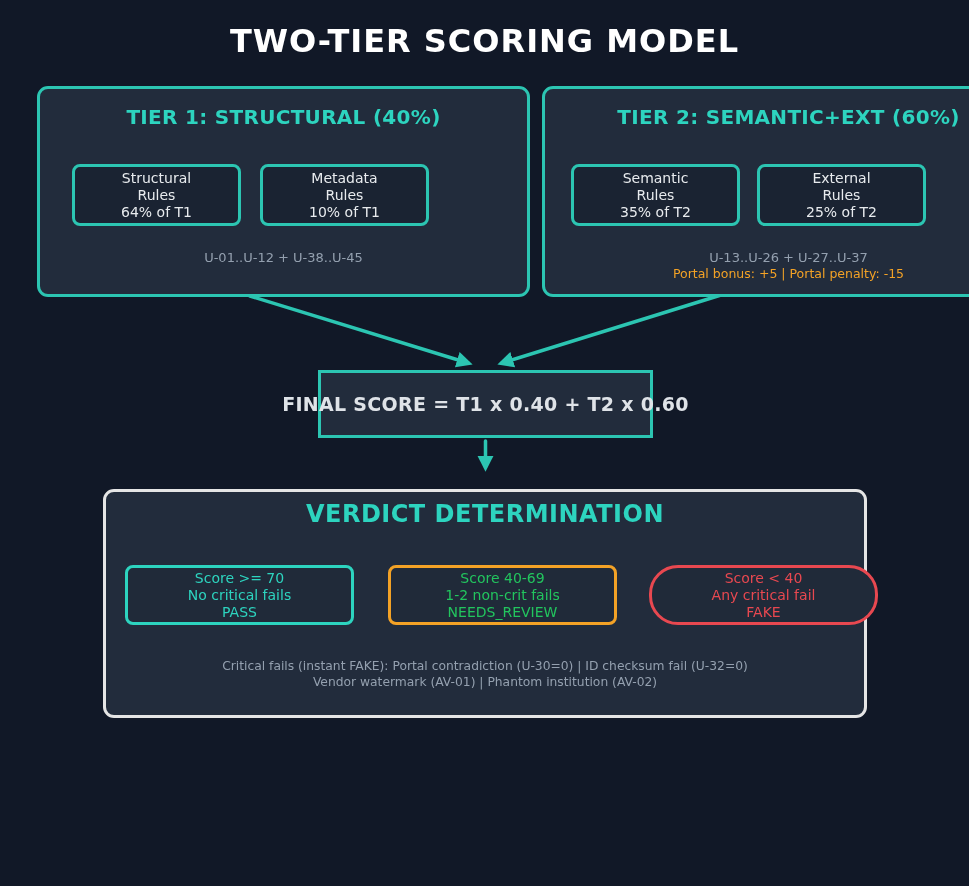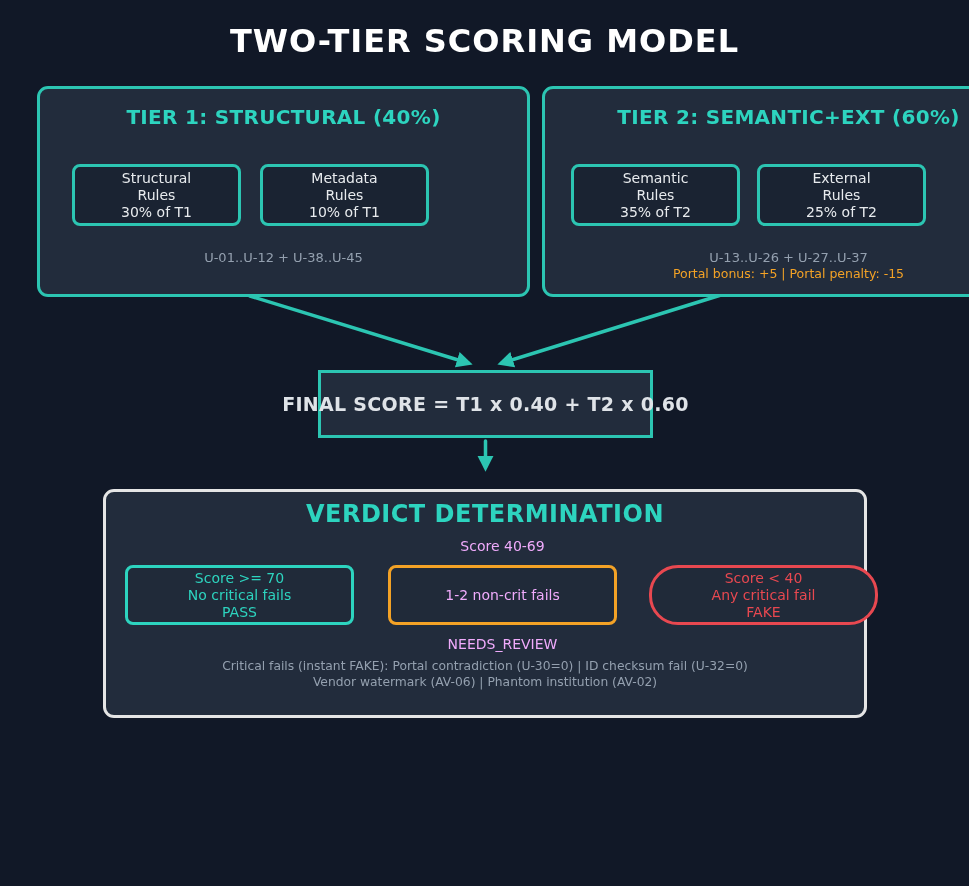--- a/index.html
+++ b/index.html
@@ -87,21 +87,21 @@
     <line x1="250" y1="296" x2="468" y2="363" marker-end="url(#ah)"></line>
     <line x1="721" y1="295" x2="502" y2="363" marker-end="url(#ah)"></line>
     <line x1="485.5" y1="441" x2="485.5" y2="467" marker-end="url(#ah)"></line>
   </svg>
 
   <section class="tier-box tier1">
     <h2 class="tier-heading">TIER 1: STRUCTURAL (40%)</h2>
     <div class="rule-box rb-a">
       <span>Structural</span>
       <span>Rules</span>
-      <span>30% of T1</span>
+      <span>64% of T1</span>
     </div>
     <div class="rule-box rb-b">
       <span>Metadata</span>
       <span>Rules</span>
       <span>10% of T1</span>
     </div>
     <div class="tier-note">U-01..U-12 + U-38..U-45</div>
   </section>
 
   <section class="tier-box tier2">
@@ -126,31 +126,31 @@
 
   <section class="verdict-box">
     <h2 class="verdict-heading">VERDICT DETERMINATION</h2>
 
     <div class="outcome o-pass" style="color: rgb(45, 212, 191); border-color: rgb(45, 212, 191);">
       <span>Score &gt;= 70</span>
       <span>No critical fails</span>
       <span>PASS</span>
     </div>
 
-    <div class="outcome o-review" style="color: #f0abfc; border-color: rgb(243, 162, 38); gap: 32px;">
+    <div class="outcome o-review" style="color: #22c55e; border-color: rgb(243, 162, 38);">
       <span>Score 40-69</span>
       <span>1-2 non-crit fails</span>
       <span>NEEDS_REVIEW</span>
     </div>
 
     <div class="outcome o-fake" style="color: rgb(232, 72, 80); border-color: rgb(232, 72, 80);">
       <span>Score &lt; 40</span>
       <span>Any critical fail</span>
       <span>FAKE</span>
     </div>
 
     <div class="verdict-notes">
       <div>Critical fails (instant FAKE): Portal contradiction (U-30=0) | ID checksum fail (U-32=0)</div>
-      <div>Vendor watermark (AV-06) | Phantom institution (AV-02)</div>
+      <div>Vendor watermark (AV-01) | Phantom institution (AV-02)</div>
     </div>
   </section>
 
 </div>
 
 </body></html>

